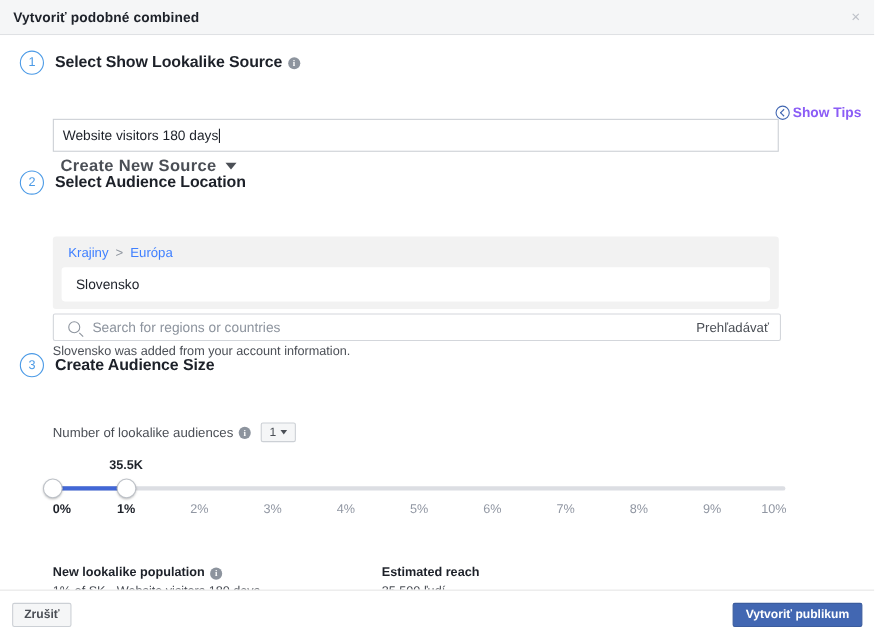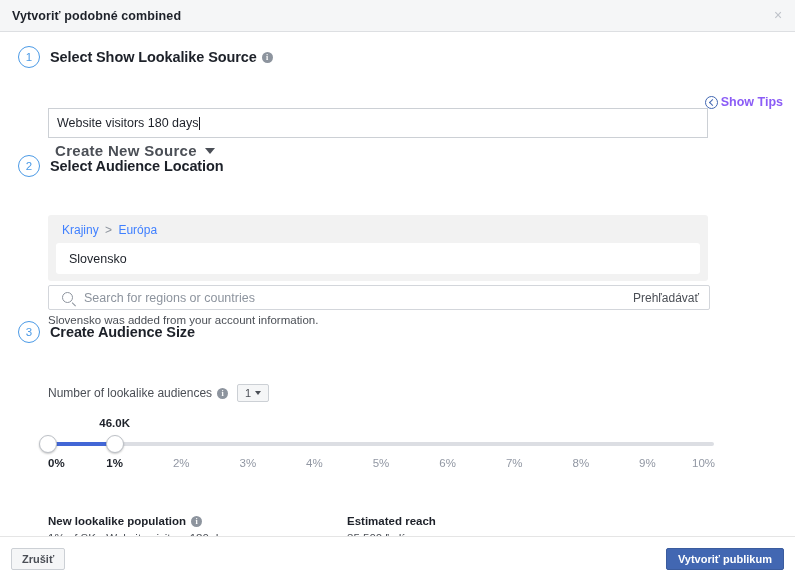--- a/index.html
+++ b/index.html
@@ -420,21 +420,21 @@
     <div class="num-row">
       <span class="num-label">Number of lookalike audiences</span>
       <span class="info-icon">i</span>
       <span class="num-select">
         <span>1</span>
         <span class="mini-caret"></span>
       </span>
     </div>
 
     <div class="slider-wrap">
-      <div class="slider-value" id="sliderValue" style="left: 66.6px;">46.0K</div>
+      <div class="slider-value" id="sliderValue" style="left: 66.6px;">35.5K</div>
       <div class="track"></div>
       <div class="track-fill" id="trackFill" style="left: 0px; width: 66.6px;"></div>
       <div class="handle" id="handleLow" style="left: 0px;"></div>
       <div class="handle" id="handleHigh" style="left: 66.6px;"></div>
       <div id="ticks">
           <div class="tick active first" style="left: 0px;">0%</div>
           <div class="tick active" style="left: 66.6px;">1%</div>
           <div class="tick" style="left: 133.2px;">2%</div>
           <div class="tick" style="left: 199.8px;">3%</div>
           <div class="tick" style="left: 266.4px;">4%</div>

